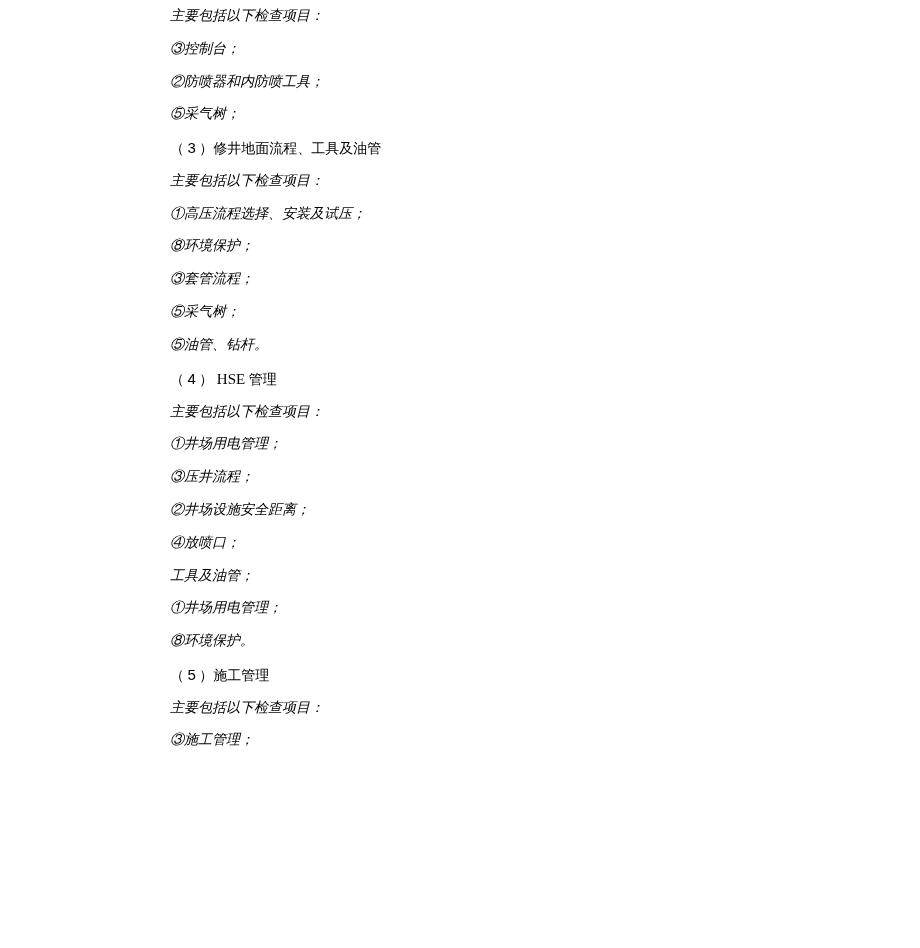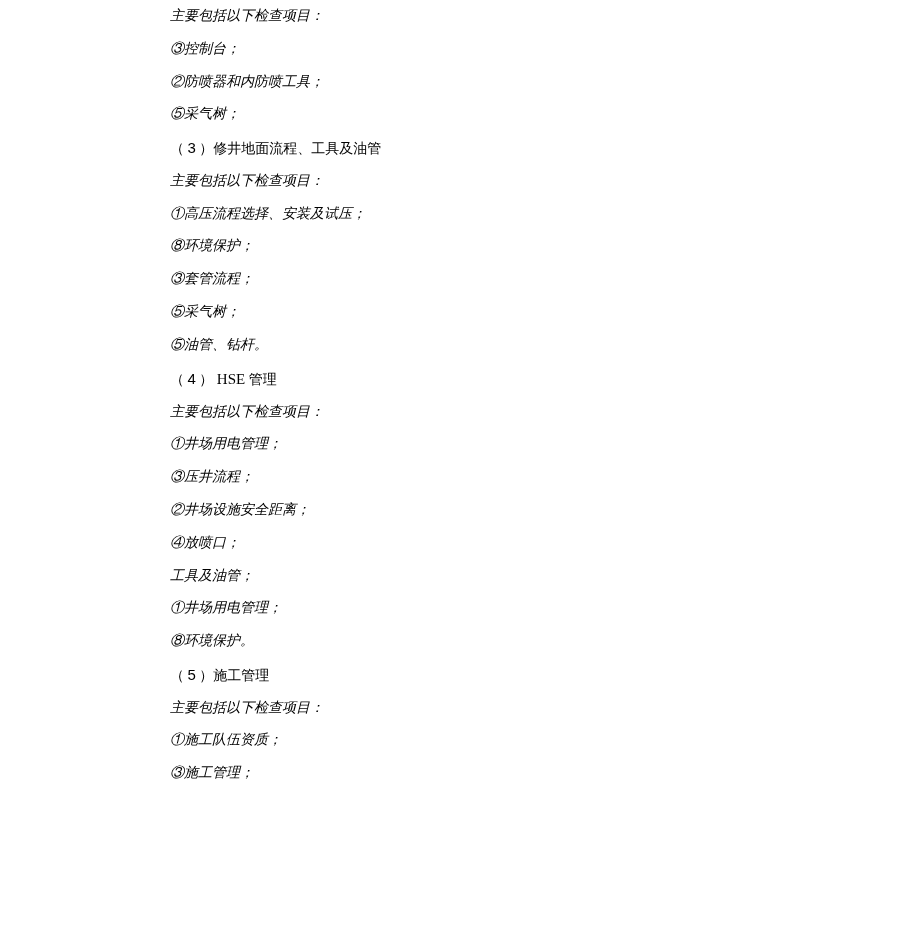--- a/index.html
+++ b/index.html
@@ -63,16 +63,15 @@
   <p class="line">②井场设施安全距离；</p>
   <p class="line">④放喷口；</p>
   <p class="line">工具及油管；</p>
   <p class="line">①井场用电管理；</p>
   <p class="line">⑧环境保护。</p>
 
   <p class="heading">
     （ <span class="heading-num">5</span> ）<span>施工管理</span>
   </p>
   <p class="line">主要包括以下检查项目：</p>
-  <p class="line">①施工队伍资质；</p>
   <p class="line">③施工管理；</p>
 
 </div>
 
 </body></html>

